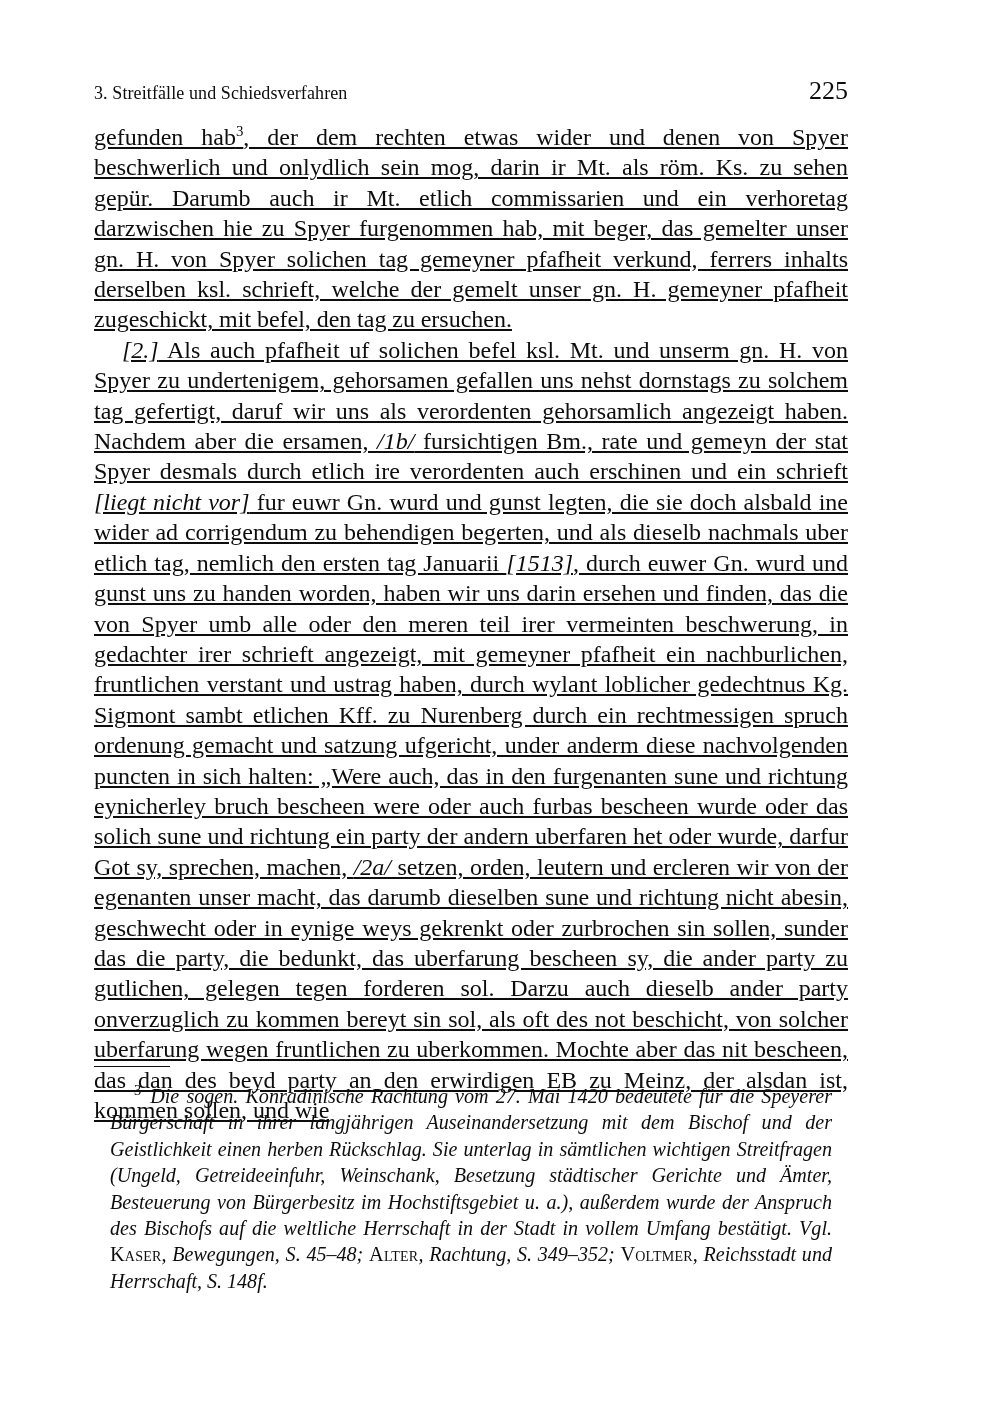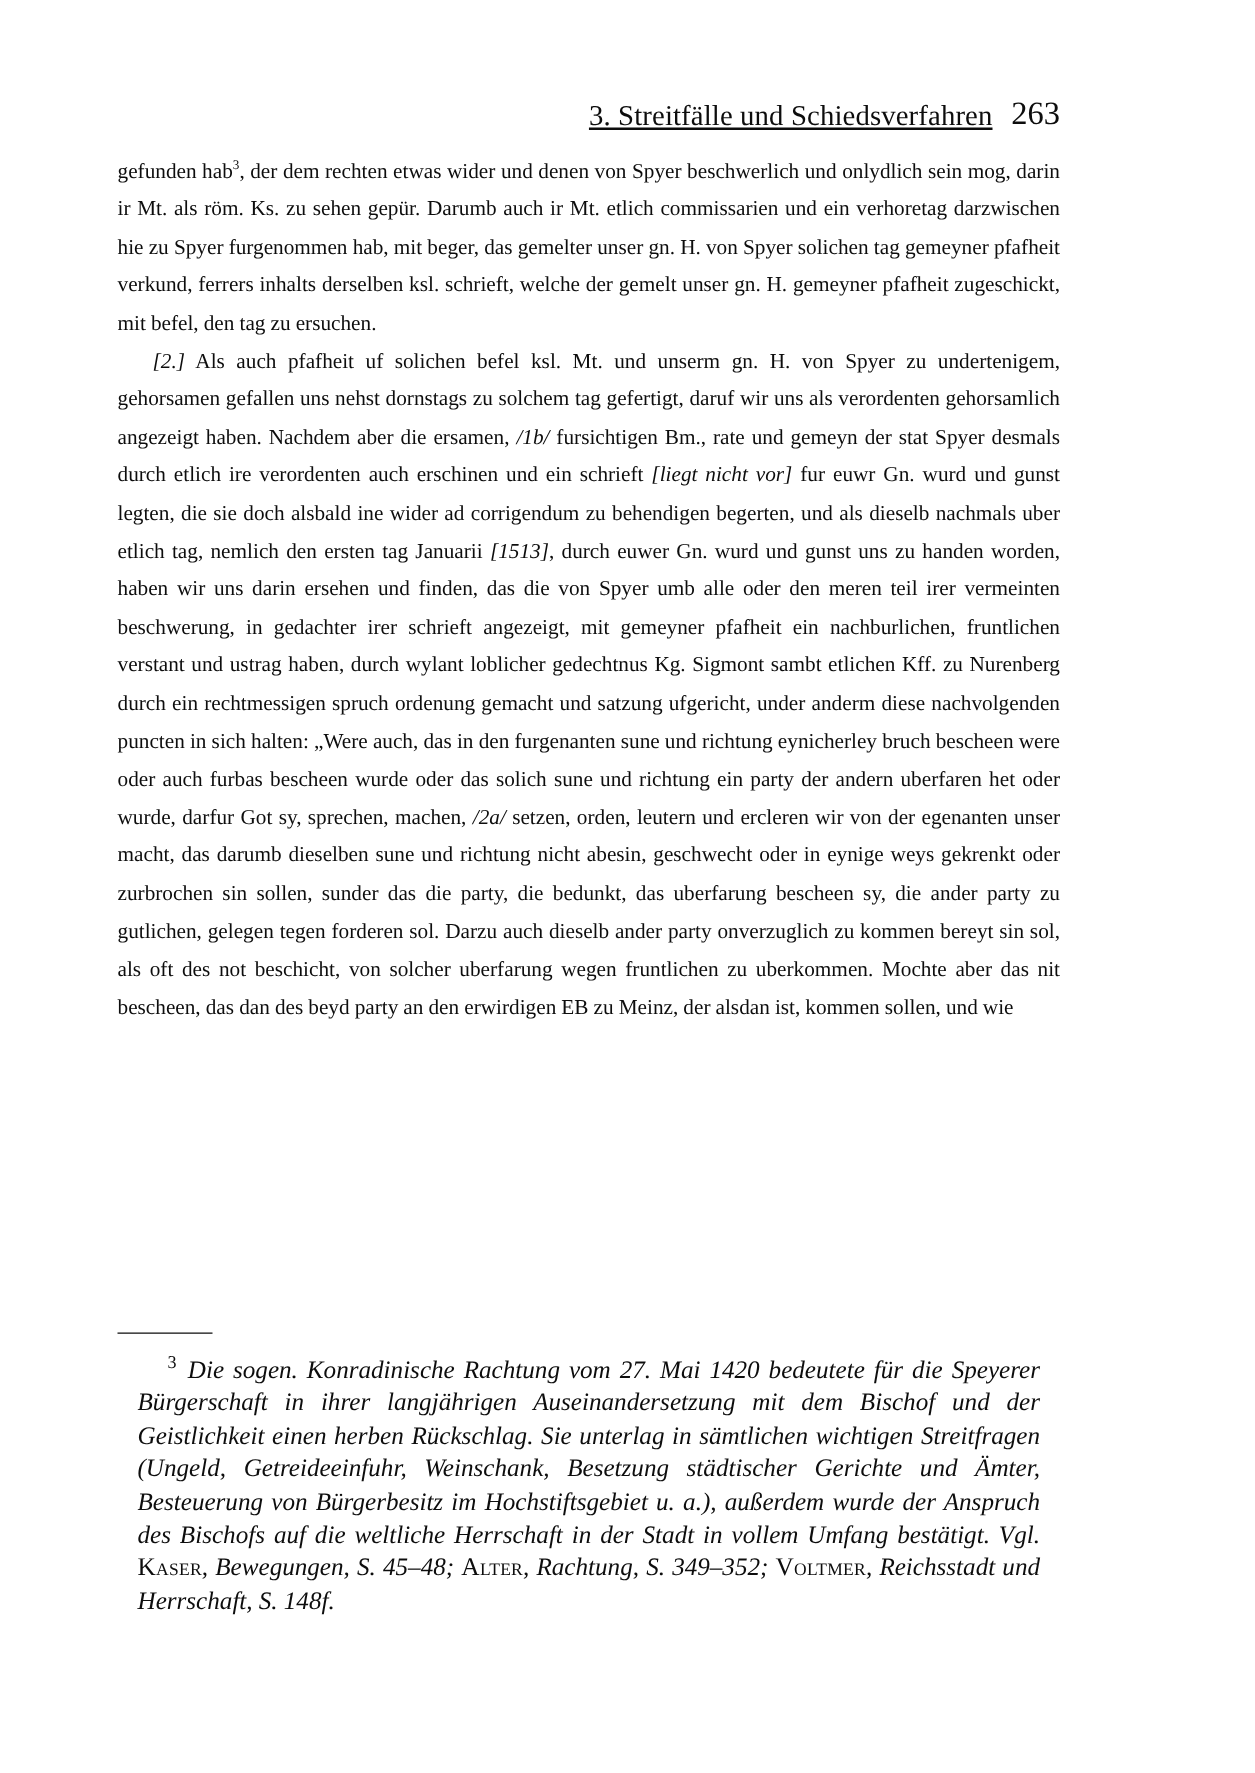--- a/index.html
+++ b/index.html
@@ -30,51 +30,51 @@
     left: 94px;
     top: 80px;
     width: 754px;
     height: 30px;
   }
   .runhead-title {
     position: absolute;
     left: 0;
     top: 0;
     width: 700px;
-    text-align: right;
-    font-size: 23px;
+    text-align: left;
+    font-size: 18px;
     letter-spacing: 0.1px;
     line-height: 26px;
     white-space: nowrap;
-    text-decoration: underline;
   }
   .runhead-pageno {
     position: absolute;
     right: 0;
     top: -4px;
     font-size: 26px;
     line-height: 30px;
   }
 
   
   .body-block {
     position: absolute;
     left: 94px;
     top: 122px;
     width: 754px;
   }
   .para {
     margin: 0;
-    font-size: 17px;
+    font-size: 24px;
     line-height: 30.4px;
     text-align: justify;
     text-align-last: left;
     -webkit-hyphens: none;
     hyphens: none;
     word-spacing: -0.2px;
+    text-decoration: underline;
   }
   .para.indent {
     text-indent: 28px;
   }
   .para i, .para em { font-style: italic; }
   sup.fnref {
     font-size: 0.62em;
     vertical-align: super;
     line-height: 0;
   }
@@ -116,21 +116,21 @@
     letter-spacing: 0.2px;
   }
 </style>
 </head>
 <body>
 
 <div class="page">
 
   <div class="runhead">
     <div class="runhead-title">3. Streitfälle und Schiedsverfahren</div>
-    <div class="runhead-pageno">263</div>
+    <div class="runhead-pageno">225</div>
   </div>
 
   <div class="body-block">
 
     <p class="para"><span>gefunden hab</span><sup class="fnref">3</sup><span>, der dem rechten etwas wider und denen von Spyer beschwerlich und onlydlich sein mog, darin ir Mt. als röm. Ks. zu sehen gepür. Darumb auch ir Mt. etlich commissarien und ein verhoretag darzwischen hie zu Spyer furgenommen hab, mit beger, das gemelter unser gn. H. von Spyer solichen tag gemeyner pfafheit verkund, ferrers inhalts derselben ksl. schrieft, welche der gemelt unser gn. H. gemeyner pfafheit zugeschickt, mit befel, den tag zu ersuchen.</span></p>
 
     <p class="para indent"><i>[2.]</i><span> Als auch pfafheit uf solichen befel ksl. Mt. und unserm gn. H. von Spyer zu undertenigem, gehorsamen gefallen uns nehst dornstags zu solchem tag gefertigt, daruf wir uns als verordenten gehorsamlich angezeigt haben. Nachdem aber die ersamen, </span><i>/1b/</i><span> fursichtigen Bm., rate und gemeyn der stat Spyer desmals durch etlich ire verordenten auch erschinen und ein schrieft </span><i>[liegt nicht vor]</i><span> fur euwr Gn. wurd und gunst legten, die sie doch alsbald ine wider ad corrigendum zu behendigen begerten, und als dieselb nachmals uber etlich tag, nemlich den ersten tag Januarii </span><i>[1513]</i><span>, durch euwer Gn. wurd und gunst uns zu handen worden, haben wir uns darin ersehen und finden, das die von Spyer umb alle oder den meren teil irer vermeinten beschwerung, in gedachter irer schrieft angezeigt, mit gemeyner pfafheit ein nachburlichen, fruntlichen verstant und ustrag haben, durch wylant loblicher gedechtnus Kg. Sigmont sambt etlichen Kff. zu Nurenberg durch ein rechtmessigen spruch ordenung gemacht und satzung ufgericht, under anderm diese nachvolgenden puncten in sich halten: „Were auch, das in den furgenanten sune und richtung eynicherley bruch bescheen were oder auch furbas bescheen wurde oder das solich sune und richtung ein party der andern uberfaren het oder wurde, darfur Got sy, sprechen, machen, </span><i>/2a/</i><span> setzen, orden, leutern und ercleren wir von der egenanten unser macht, das darumb dieselben sune und richtung nicht abesin, geschwecht oder in eynige weys gekrenkt oder zurbrochen sin sollen, sunder das die party, die bedunkt, das uberfarung bescheen sy, die ander party zu gutlichen, gelegen tegen forderen sol. Darzu auch dieselb ander party onverzuglich zu kommen bereyt sin sol, als oft des not beschicht, von solcher uberfarung wegen fruntlichen zu uberkommen. Mochte aber das nit bescheen, das dan des beyd party an den erwirdigen EB zu Meinz, der alsdan ist, kommen sollen, und wie</span></p>
 
   </div>
 

